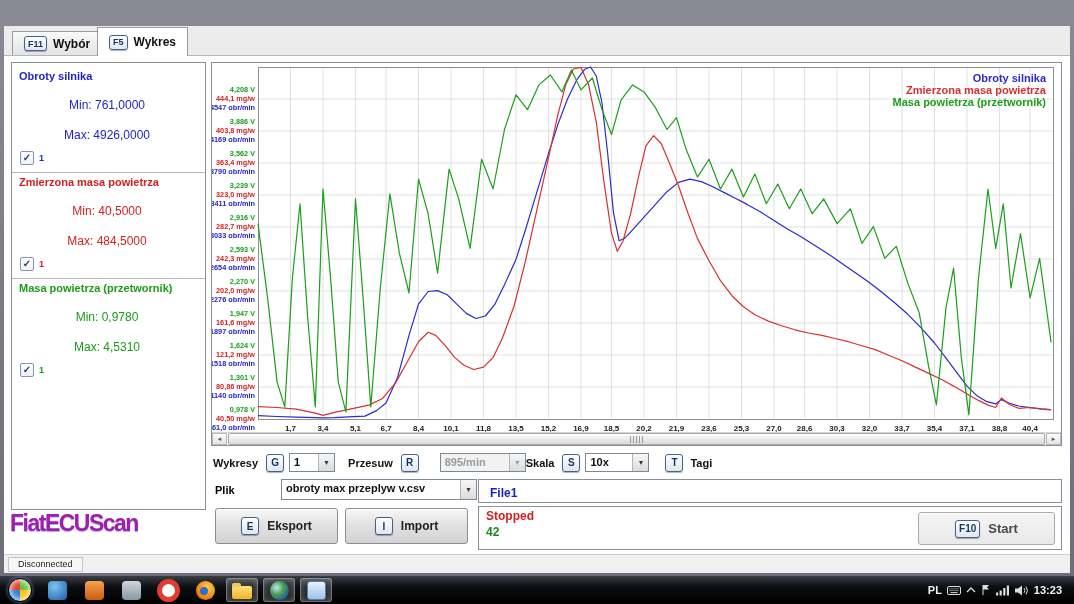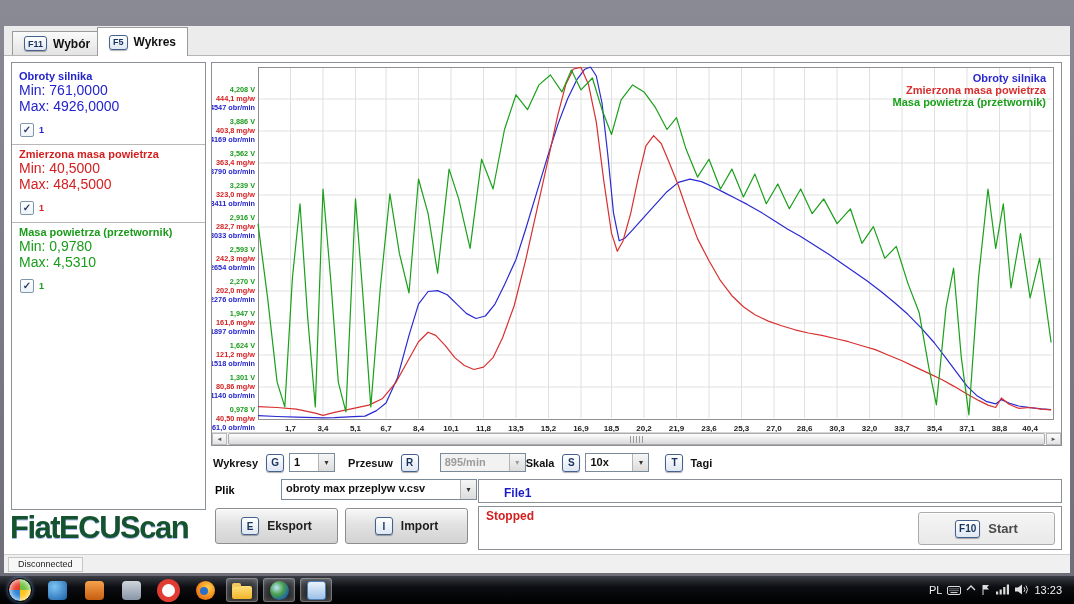--- a/index.html
+++ b/index.html
@@ -32,29 +32,29 @@
   .tabpage{position:absolute;left:0;top:30px;width:1066px;height:498px;background:#fff;}
   .kbd{display:inline-flex;align-items:center;justify-content:center;min-width:14px;height:15px;
        padding:0 3px;border:1px solid #44618e;border-radius:3px;
        background:linear-gradient(#ffffff,#dfe7f2);color:#17335e;font-size:9px;font-weight:bold;
        box-shadow:0 1px 1px rgba(0,0,0,.3);box-sizing:border-box;}
   .kbd-lg{min-width:18px;height:18px;font-size:10px;}
   
   .sidebar{position:absolute;left:7px;top:6px;width:195px;height:448px;background:#fff;
            border:1px solid #8b9097;box-sizing:border-box;padding:4px 7px;}
   .sig-title{font-size:11px;font-weight:bold;margin-top:3px;}
-  .sig-minmax{text-align:left;font-size:14px;margin-top:0;padding-right:3px;}
+  .sig-minmax{text-align:center;font-size:12px;margin-top:16px;padding-right:3px;}
   .sig-check-row{display:flex;align-items:center;gap:5px;margin:9px 0 7px 1px;}
   .checkbox{width:12px;height:12px;border:1px solid #8096ab;border-radius:2px;
             background:linear-gradient(#fff,#eef3f8);display:inline-flex;align-items:center;justify-content:center;}
   .checkmark{font-size:10px;font-weight:bold;color:#28386e;line-height:1;margin-top:-1px;}
   .check-label{font-size:9px;font-weight:bold;}
   .divider{height:1px;background:#b8b8b8;margin:3px -7px;}
-  .logo{position:absolute;left:6px;top:454px;font-size:31px;font-weight:bold;letter-spacing:-1.5px;
-        color:#14532d;text-shadow:0 1px 0 #aab6ee;}
+  .logo{position:absolute;left:6px;top:454px;font-size:23px;font-weight:bold;letter-spacing:-1.5px;
+        color:#a21caf;text-shadow:0 1px 0 #aab6ee;}
   
   .chart-panel{position:absolute;left:207px;top:6px;width:851px;height:384px;background:#fff;
                border:1px solid #8b9097;box-sizing:border-box;overflow:hidden;}
   #chart-svg{display:block;font-family:"Liberation Sans",sans-serif;}
   .hscroll{position:absolute;left:0;bottom:0;width:849px;height:13px;background:#f1f1f1;
            border-top:1px solid #d5d5d5;display:flex;box-sizing:border-box;}
   .hs-btn{width:15px;background:linear-gradient(#fdfdfd,#e3e3e3);border:1px solid #b9b9b9;
           display:flex;align-items:center;justify-content:center;font-size:6px;color:#555;box-sizing:border-box;}
   .hs-thumb{flex:1;margin:0 1px;background:linear-gradient(#fdfdfd,#d9d9d9);border:1px solid #ababab;
             border-radius:2px;display:flex;align-items:center;justify-content:center;box-sizing:border-box;}
@@ -68,21 +68,21 @@
   .combo-btn{width:15px;display:flex;align-items:center;justify-content:center;
              background:linear-gradient(#f6f6f6,#dcdcdc);border-left:1px solid #b4b4b4;
              font-size:8px;color:#333;}
   .combo.disabled{background:#f2f2f2;}
   .combo.disabled .combo-value{color:#9b9b9b;}
   .combo.disabled .combo-btn{color:#9b9b9b;}
   
   .file-row{position:absolute;left:211px;top:423px;display:flex;align-items:center;}
   .plik-label{font-size:11px;font-weight:bold;width:66px;}
   .panel-box{position:absolute;background:#fff;border:1px solid #8b9097;box-sizing:border-box;}
-  .file1-box{left:474px;top:423px;width:584px;height:24px;padding:3px 25px;}
+  .file1-box{left:474px;top:423px;width:584px;height:24px;padding:3px 11px;}
   .file1-text{color:#1a1acd;font-weight:bold;font-size:12px;}
   .run-box{left:474px;top:450px;width:584px;height:44px;padding:2px 7px;}
   .status-text{color:#d42020;font-weight:bold;font-size:12px;}
   .elapsed-text{color:#1a8a1a;font-weight:bold;font-size:12px;margin-top:2px;}
   .btn{position:absolute;display:flex;align-items:center;justify-content:center;gap:8px;
        background:linear-gradient(#f8f8f8,#e2e2e2 45%,#d3d3d3);border:1px solid #8d8d8d;border-radius:3px;
        font-weight:bold;font-size:12px;color:#1d1d1d;box-sizing:border-box;
        box-shadow:inset 0 1px 0 rgba(255,255,255,.85);}
   .btn-eksport{left:211px;top:452px;width:123px;height:36px;}
   .btn-import{left:341px;top:452px;width:123px;height:36px;}
@@ -115,21 +115,21 @@
   .i-firefox::after{content:"";position:absolute;left:4px;top:6px;width:8px;height:8px;border-radius:50%;
                     background:#2a6fc9;}
   .i-folder{width:20px;height:13px;background:linear-gradient(#ffe07a,#f0b429);border-radius:2px;
             position:relative;margin-top:4px;}
   .i-folder::before{content:"";position:absolute;top:-3px;left:0;width:9px;height:4px;
                     background:#f2c95c;border-radius:2px 2px 0 0;}
   .i-globe{width:19px;height:19px;border-radius:50%;
            background:radial-gradient(circle at 35% 35%,#bfe6ff,#49a04a 40%,#1e5fa8 75%);}
   .i-bluedoc{width:19px;height:19px;border-radius:3px;background:linear-gradient(#eaf2fb,#9cc1e8);
              border:1px solid #4d7fb5;box-sizing:border-box;}
-  .tray{margin-left:auto;display:flex;gap:5px;padding-right:12px;color:#f0f0f0;}
+  .tray{margin-left:auto;display:flex;align-items:center;gap:5px;padding-right:12px;color:#f0f0f0;font-weight:bold;}
   .tray-text{font-size:11px;}
   .tray-time{font-size:11px;}
 </style>
 </head>
 <body>
 
 <div class="window">
 
   <div class="client">
     <div class="tabstrip-line"></div>
@@ -332,20 +332,21 @@
         <span class="kbd kbd-lg">E</span>
         <span>Eksport</span>
       </div>
       <div class="btn btn-import">
         <span class="kbd kbd-lg">I</span>
         <span>Import</span>
       </div>
 
       <div class="panel-box run-box">
         <div class="status-text">Stopped</div>
+        <div class="elapsed-text">42</div>
         <div class="btn btn-start">
           <span class="kbd kbd-lg">F10</span>
           <span>Start</span>
         </div>
       </div>
 
     </div>
   </div>
 
   <div class="statusbar">

